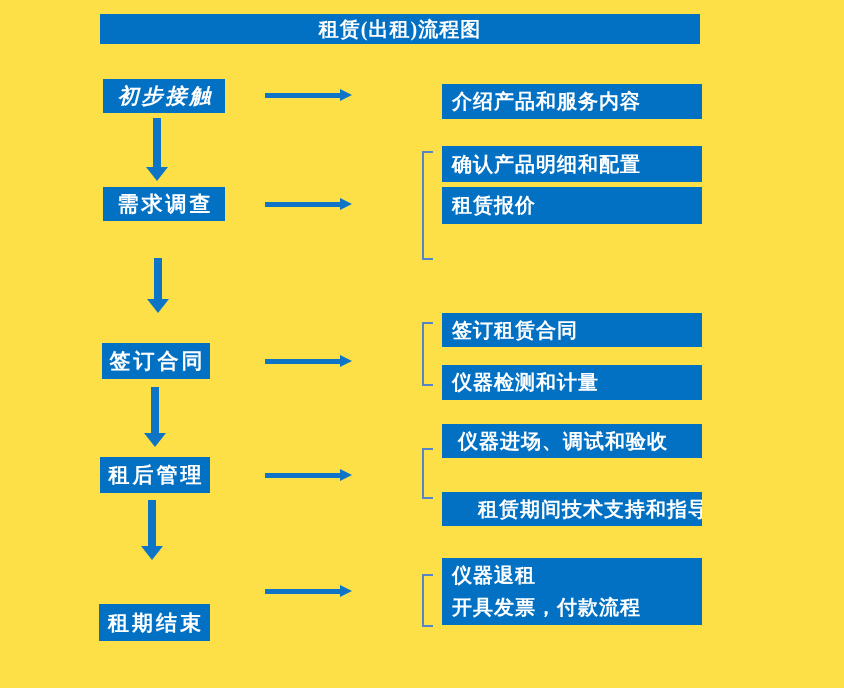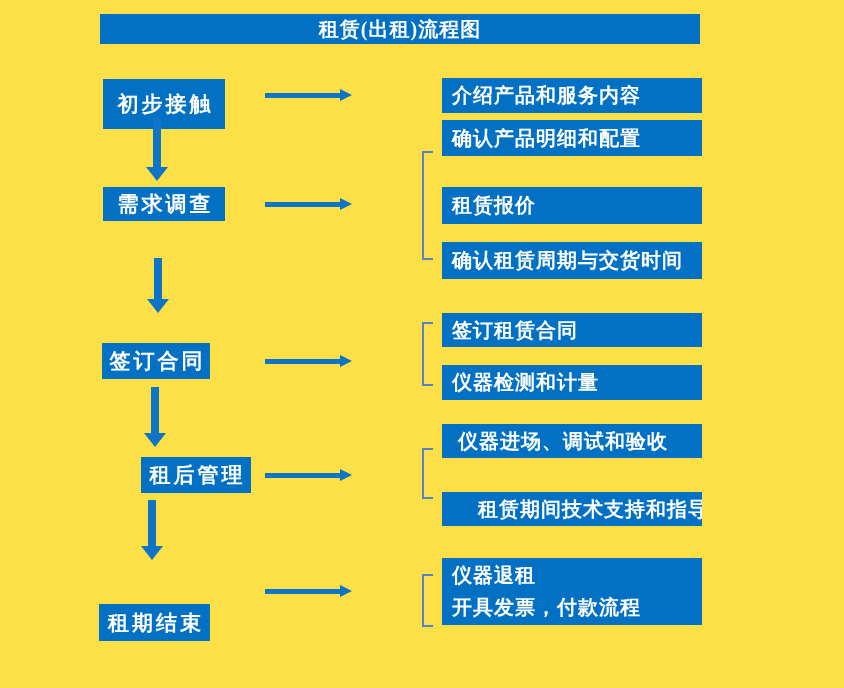--- a/index.html
+++ b/index.html
@@ -35,30 +35,29 @@
 </style>
 </head>
 <body>
 
 <div class="canvas">
 
   <div class="title-bar">
     <span>租赁(出租)流程图</span>
   </div>
 
-  <div class="blue-box stage-box" style="left:103px;top:79px;width:122px;height:50px;">初步接触</div>
+  <div class="blue-box stage-box" style="left:103px;top:79px;width:122px;height:34px;font-style:italic;">初步接触</div>
   <div class="blue-box stage-box" style="left:103px;top:187px;width:122px;height:34px;">需求调查</div>
   <div class="blue-box stage-box" style="left:102px;top:343px;width:108px;height:36px;">签订合同</div>
-  <div class="blue-box stage-box" style="left:100px;top:457px;width:110px;height:36px;margin-left:41px;">租后管理</div>
+  <div class="blue-box stage-box" style="left:100px;top:457px;width:110px;height:36px;">租后管理</div>
   <div class="blue-box stage-box" style="left:99px;top:604px;width:111px;height:37px;">租期结束</div>
 
-  <div class="blue-box output-box" style="top:78px;height:35px;">介绍产品和服务内容</div>
-  <div class="blue-box output-box" style="top:120px;height:36px;">确认产品明细和配置</div>
+  <div class="blue-box output-box" style="top:84px;height:35px;">介绍产品和服务内容</div>
+  <div class="blue-box output-box" style="top:146px;height:36px;">确认产品明细和配置</div>
   <div class="blue-box output-box" style="top:187px;height:37px;">租赁报价</div>
-  <div class="blue-box output-box" style="top:242px;height:37px;">确认租赁周期与交货时间</div>
   <div class="blue-box output-box" style="top:313px;height:34px;">签订租赁合同</div>
   <div class="blue-box output-box" style="top:365px;height:35px;">仪器检测和计量</div>
   <div class="blue-box output-box" style="top:424px;height:34px;padding-left:16px;">仪器进场、调试和验收</div>
   <div class="blue-box output-box" style="top:492px;height:34px;padding-left:36px;">租赁期间技术支持和指导</div>
   <div class="blue-box output-box" style="top:558px;height:35px;">仪器退租</div>
   <div class="blue-box output-box" style="top:589px;height:36px;">开具发票，付款流程</div>
 
   <div class="h-arrow" style="top:89px;">
       <div class="shaft"></div>
       <div class="head"></div>

